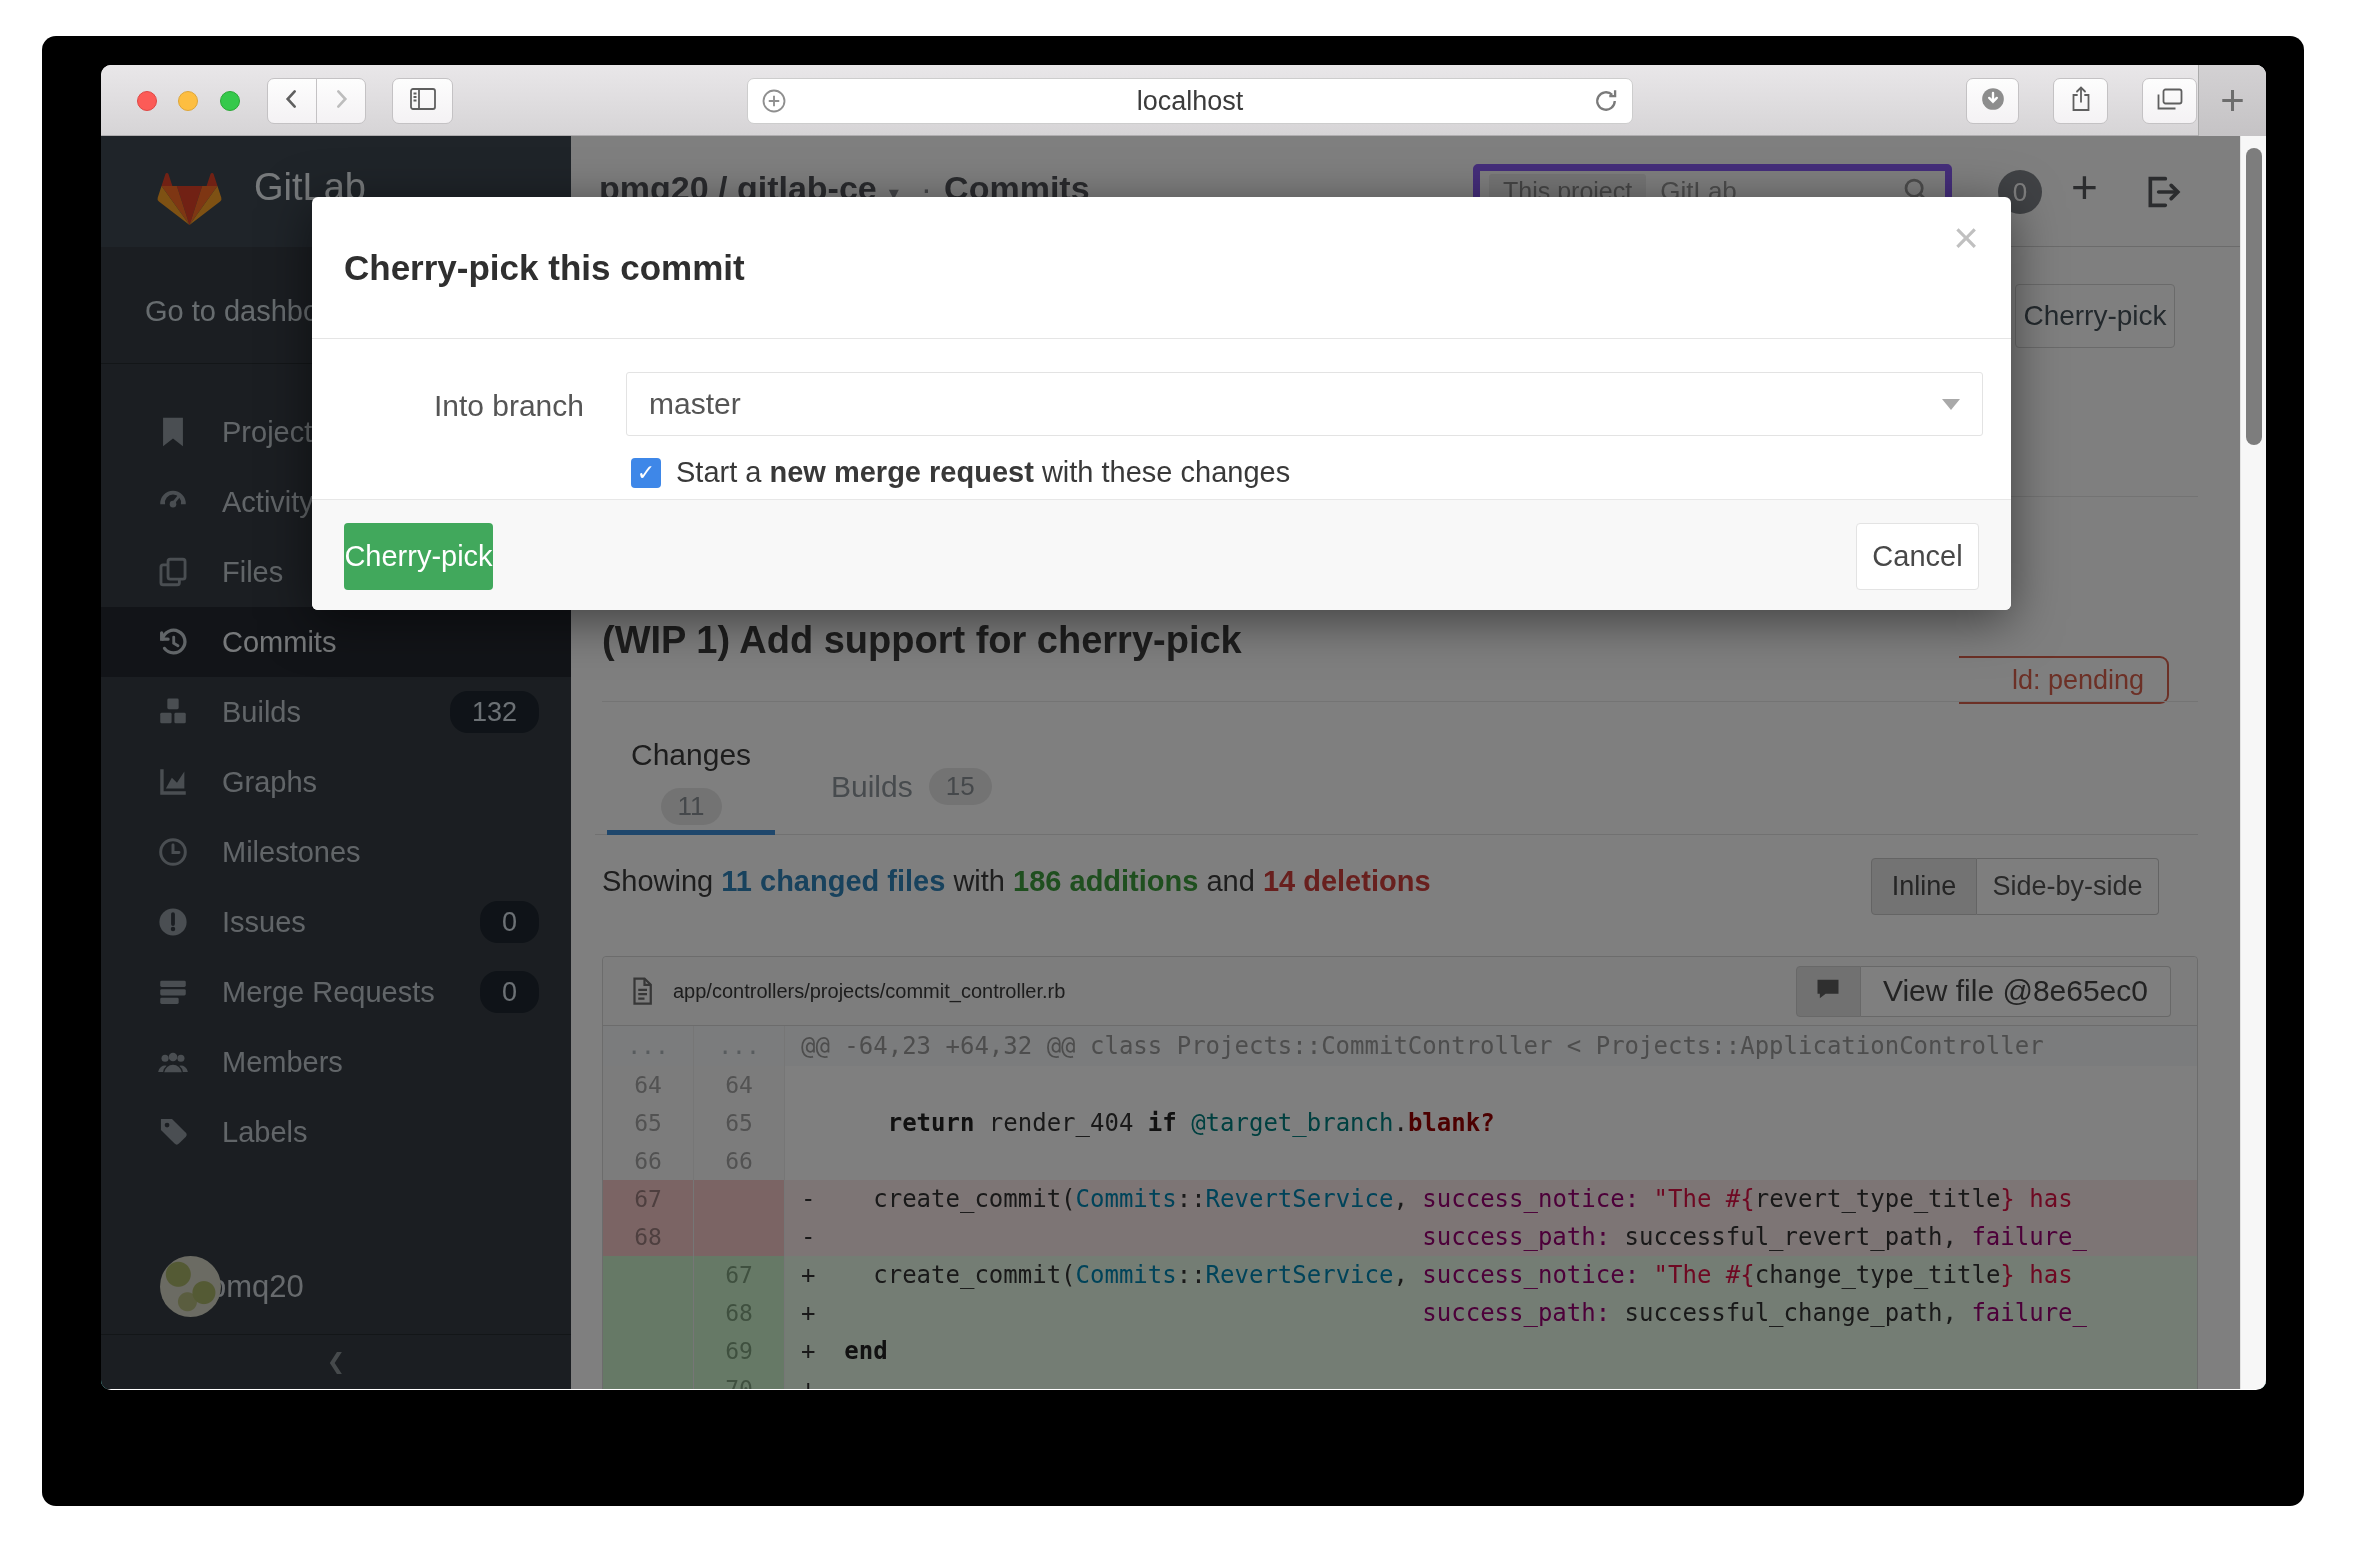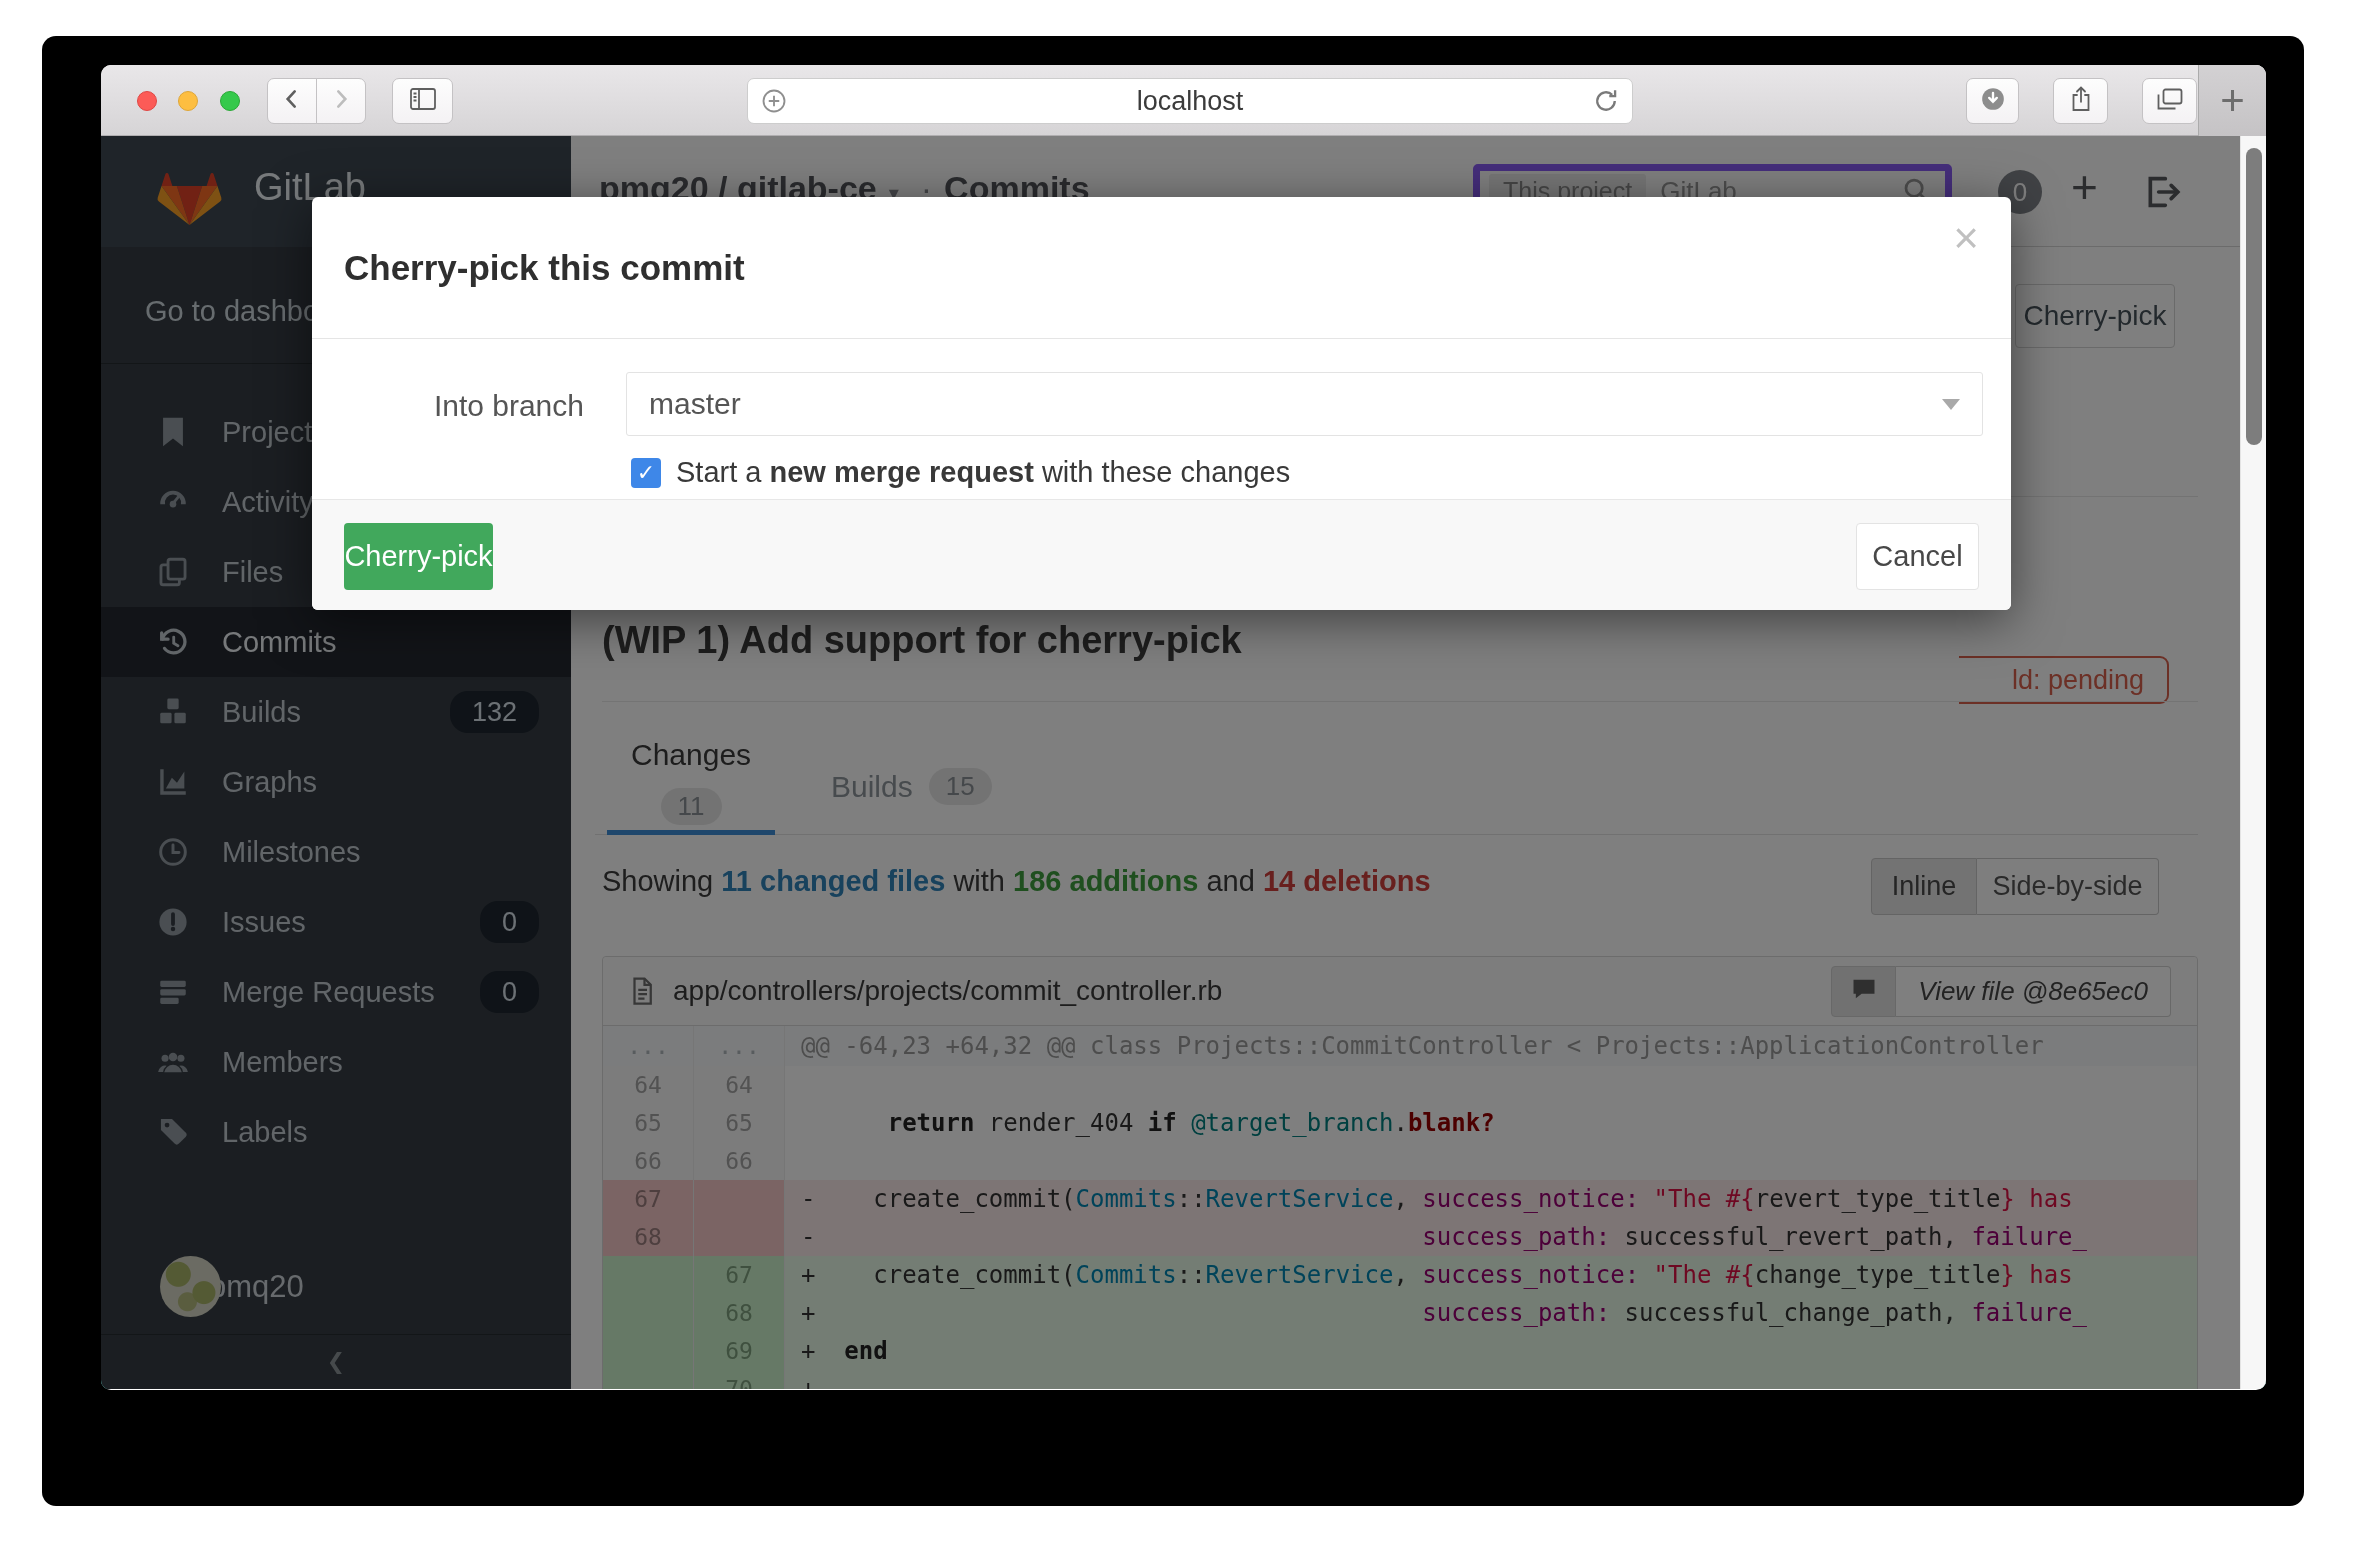--- a/index.html
+++ b/index.html
@@ -89,25 +89,25 @@
   .stats .d { color:#d0403d; font-weight:700; }
   .view-toggle { position:absolute; left:1300px; top:611px; height:57px; display:flex; }
   .vt-btn { height:57px; display:flex; align-items:center; justify-content:center; font-size:27px; border:1px solid #c9c9c9; }
   .vt-inline { width:106px; background:#e6e6e6; color:#4a4a4a; border-radius:4px 0 0 4px; }
   .vt-side { width:182px; background:#fdfdfd; color:#555; border-left:none; border-radius:0 4px 4px 0; }
 
   
   .file-box { position:absolute; left:31px; top:709px; width:1596px; height:450px; border:1px solid #d8d8d8; border-radius:4px; background:#fff; }
   .file-head { height:69px; background:#fafafa; border-bottom:1px solid #d8d8d8; border-radius:4px 4px 0 0; display:flex; align-items:center; }
   .file-ico { width:30px; height:30px; color:#6e6e6e; margin-left:24px; }
-  .file-path { margin-left:16px; font-size:28px; color:#3b3b3b; }
+  .file-path { margin-left:16px; font-size:20px; color:#3b3b3b; }
   .file-actions { margin-left:auto; margin-right:26px; display:flex; height:51px; }
   .btn-comment { width:65px; background:#e3e3e3; border:1px solid #d0d0d0; border-radius:4px 0 0 4px; display:flex; align-items:center; justify-content:center; color:#5f5f5f; }
   .btn-comment svg { width:28px; height:28px; }
-  .btn-viewfile { padding:0 22px; background:#fff; border:1px solid #d0d0d0; border-left:none; border-radius:0 4px 4px 0; display:flex; align-items:center; font-size:26px; color:#464646;font-style:italic; }
+  .btn-viewfile { padding:0 22px; background:#fff; border:1px solid #d0d0d0; border-left:none; border-radius:0 4px 4px 0; display:flex; align-items:center; font-size:30px; color:#464646; }
   .diff { font-family:"DejaVu Sans Mono",monospace; }
   .drow { display:flex; height:38px; }
   .drow.hunk { height:40px; }
   .dnum { width:91px; flex:none; background:#f9f9f9; border-right:1px solid #ececec; color:#a5a5a5; font-size:23px; line-height:38px; text-align:center; overflow:hidden; }
   .drow.hunk .dnum { background:#f6f8fa; color:#b0b8bd; line-height:40px; }
   .drow.del .dnum { background:#f7c9c9; color:#9c7f7f; }
   .drow.add .dnum { background:#cdf3cd; color:#7fa17f; }
   .dcode { flex:1; font-size:24px; line-height:38px; white-space:pre; overflow:hidden; padding-left:16px; color:#333; }
   .drow.hunk .dcode { background:#f6f8fa; color:#9a9a9a; line-height:40px; }
   .drow.del .dcode { background:#fbeaea; }

